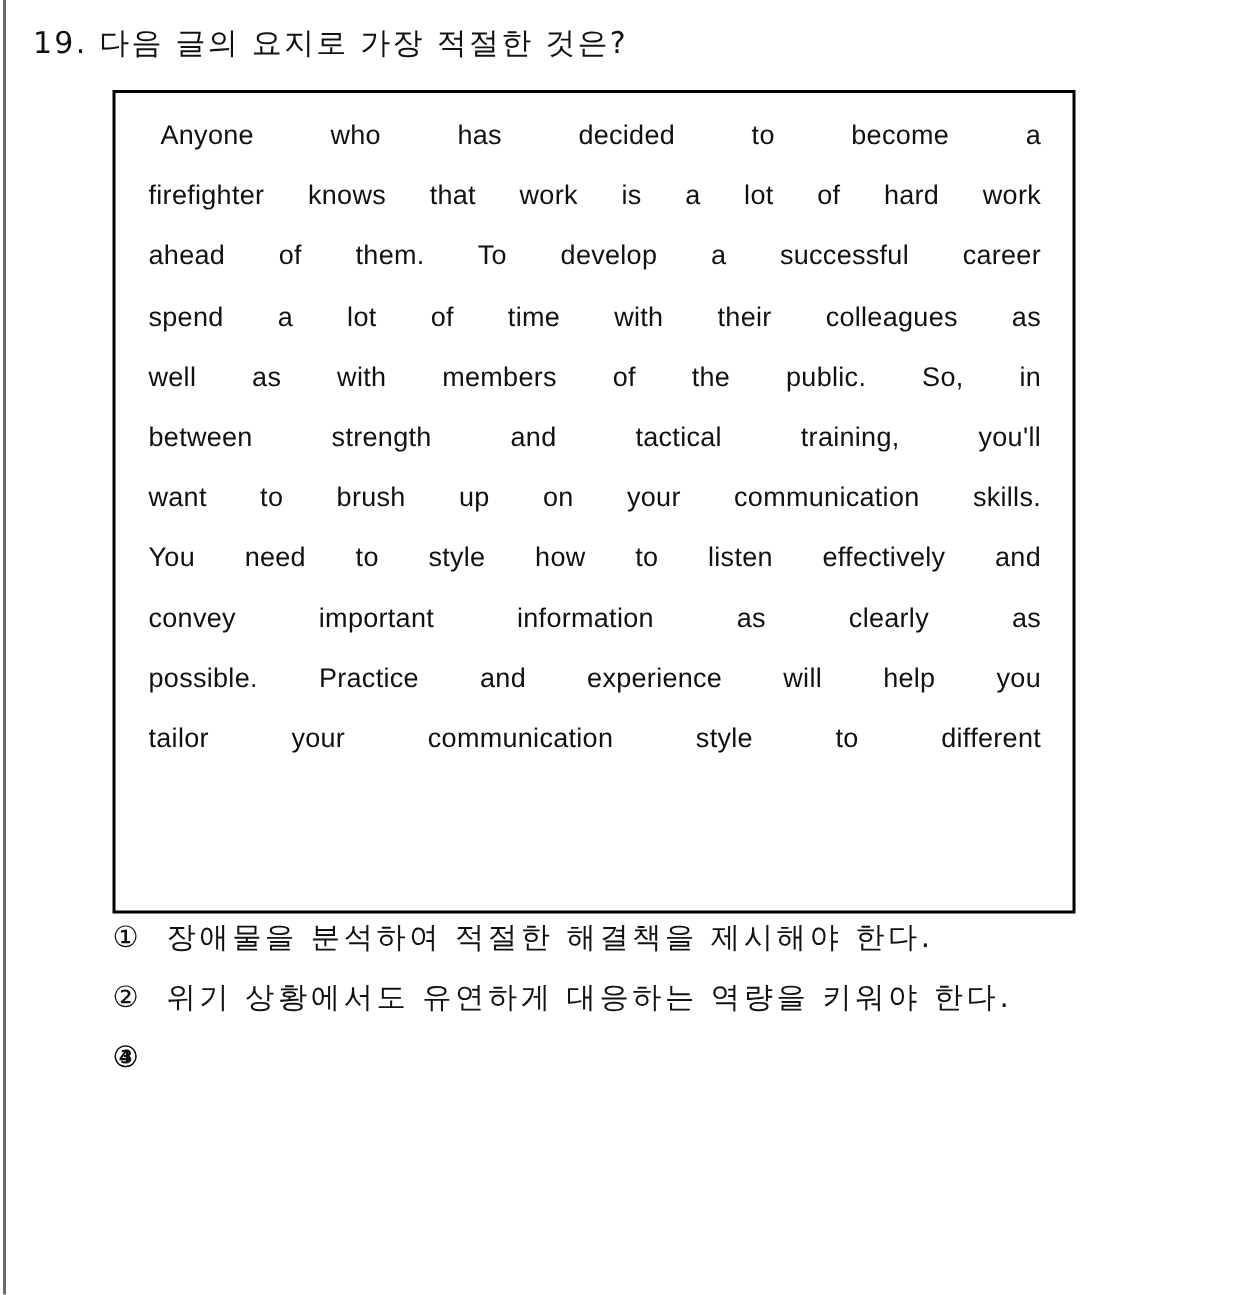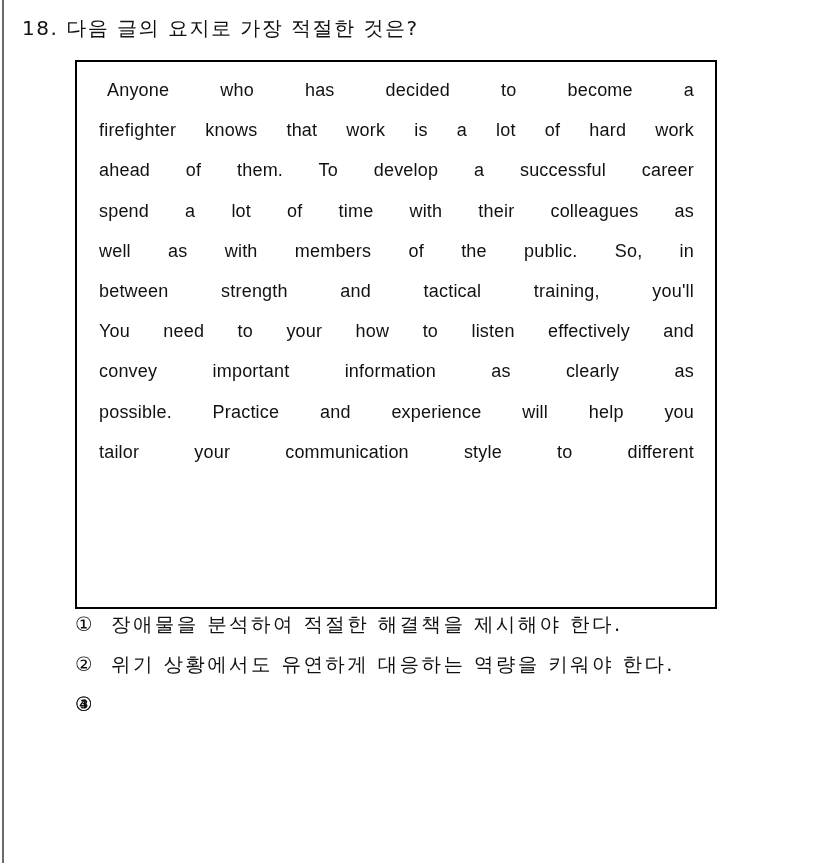--- a/index.html
+++ b/index.html
@@ -14,33 +14,34 @@
   .options { position: absolute; left: 75px; top: 612px; width: 700px; }
   .option { position: relative; padding-left: 36px; font-size: 19.5px; letter-spacing: 2.4px; line-height: 26px; margin-bottom: 14px; }
   .option .num { position: absolute; left: 0; top: 0; letter-spacing: 0; }
 </style>
 </head>
 <body>
 
 <div class="page-border"></div>
 
 <div class="question">
-  <span>18.</span>
+  <span>19.</span>
   <span>다음 글의 요지로 가장 적절한 것은?</span>
 </div>
 
 <div class="passage-box">
   <div class="passage">
     <span class="line first">Anyone who has decided to become a</span>
     <span class="line">firefighter knows that work is a lot of hard work</span>
     <span class="line">ahead of them. To develop a successful career</span>
     <span class="line">spend a lot of time with their colleagues as</span>
     <span class="line">well as with members of the public. So, in</span>
     <span class="line">between strength and tactical training, you'll</span>
-    <span class="line">You need to your how to listen effectively and</span>
+    <span class="line">want to brush up on your communication skills.</span>
+    <span class="line">You need to style how to listen effectively and</span>
     <span class="line">convey important information as clearly as</span>
     <span class="line">possible. Practice and experience will help you</span>
     <span class="line">tailor your communication style to different</span>
   </div>
 </div>
 
 <div class="options">
   <div class="option">
     <span class="num">①</span>
     <span>장애물을 분석하여 적절한 해결책을 제시해야 한다.</span>

